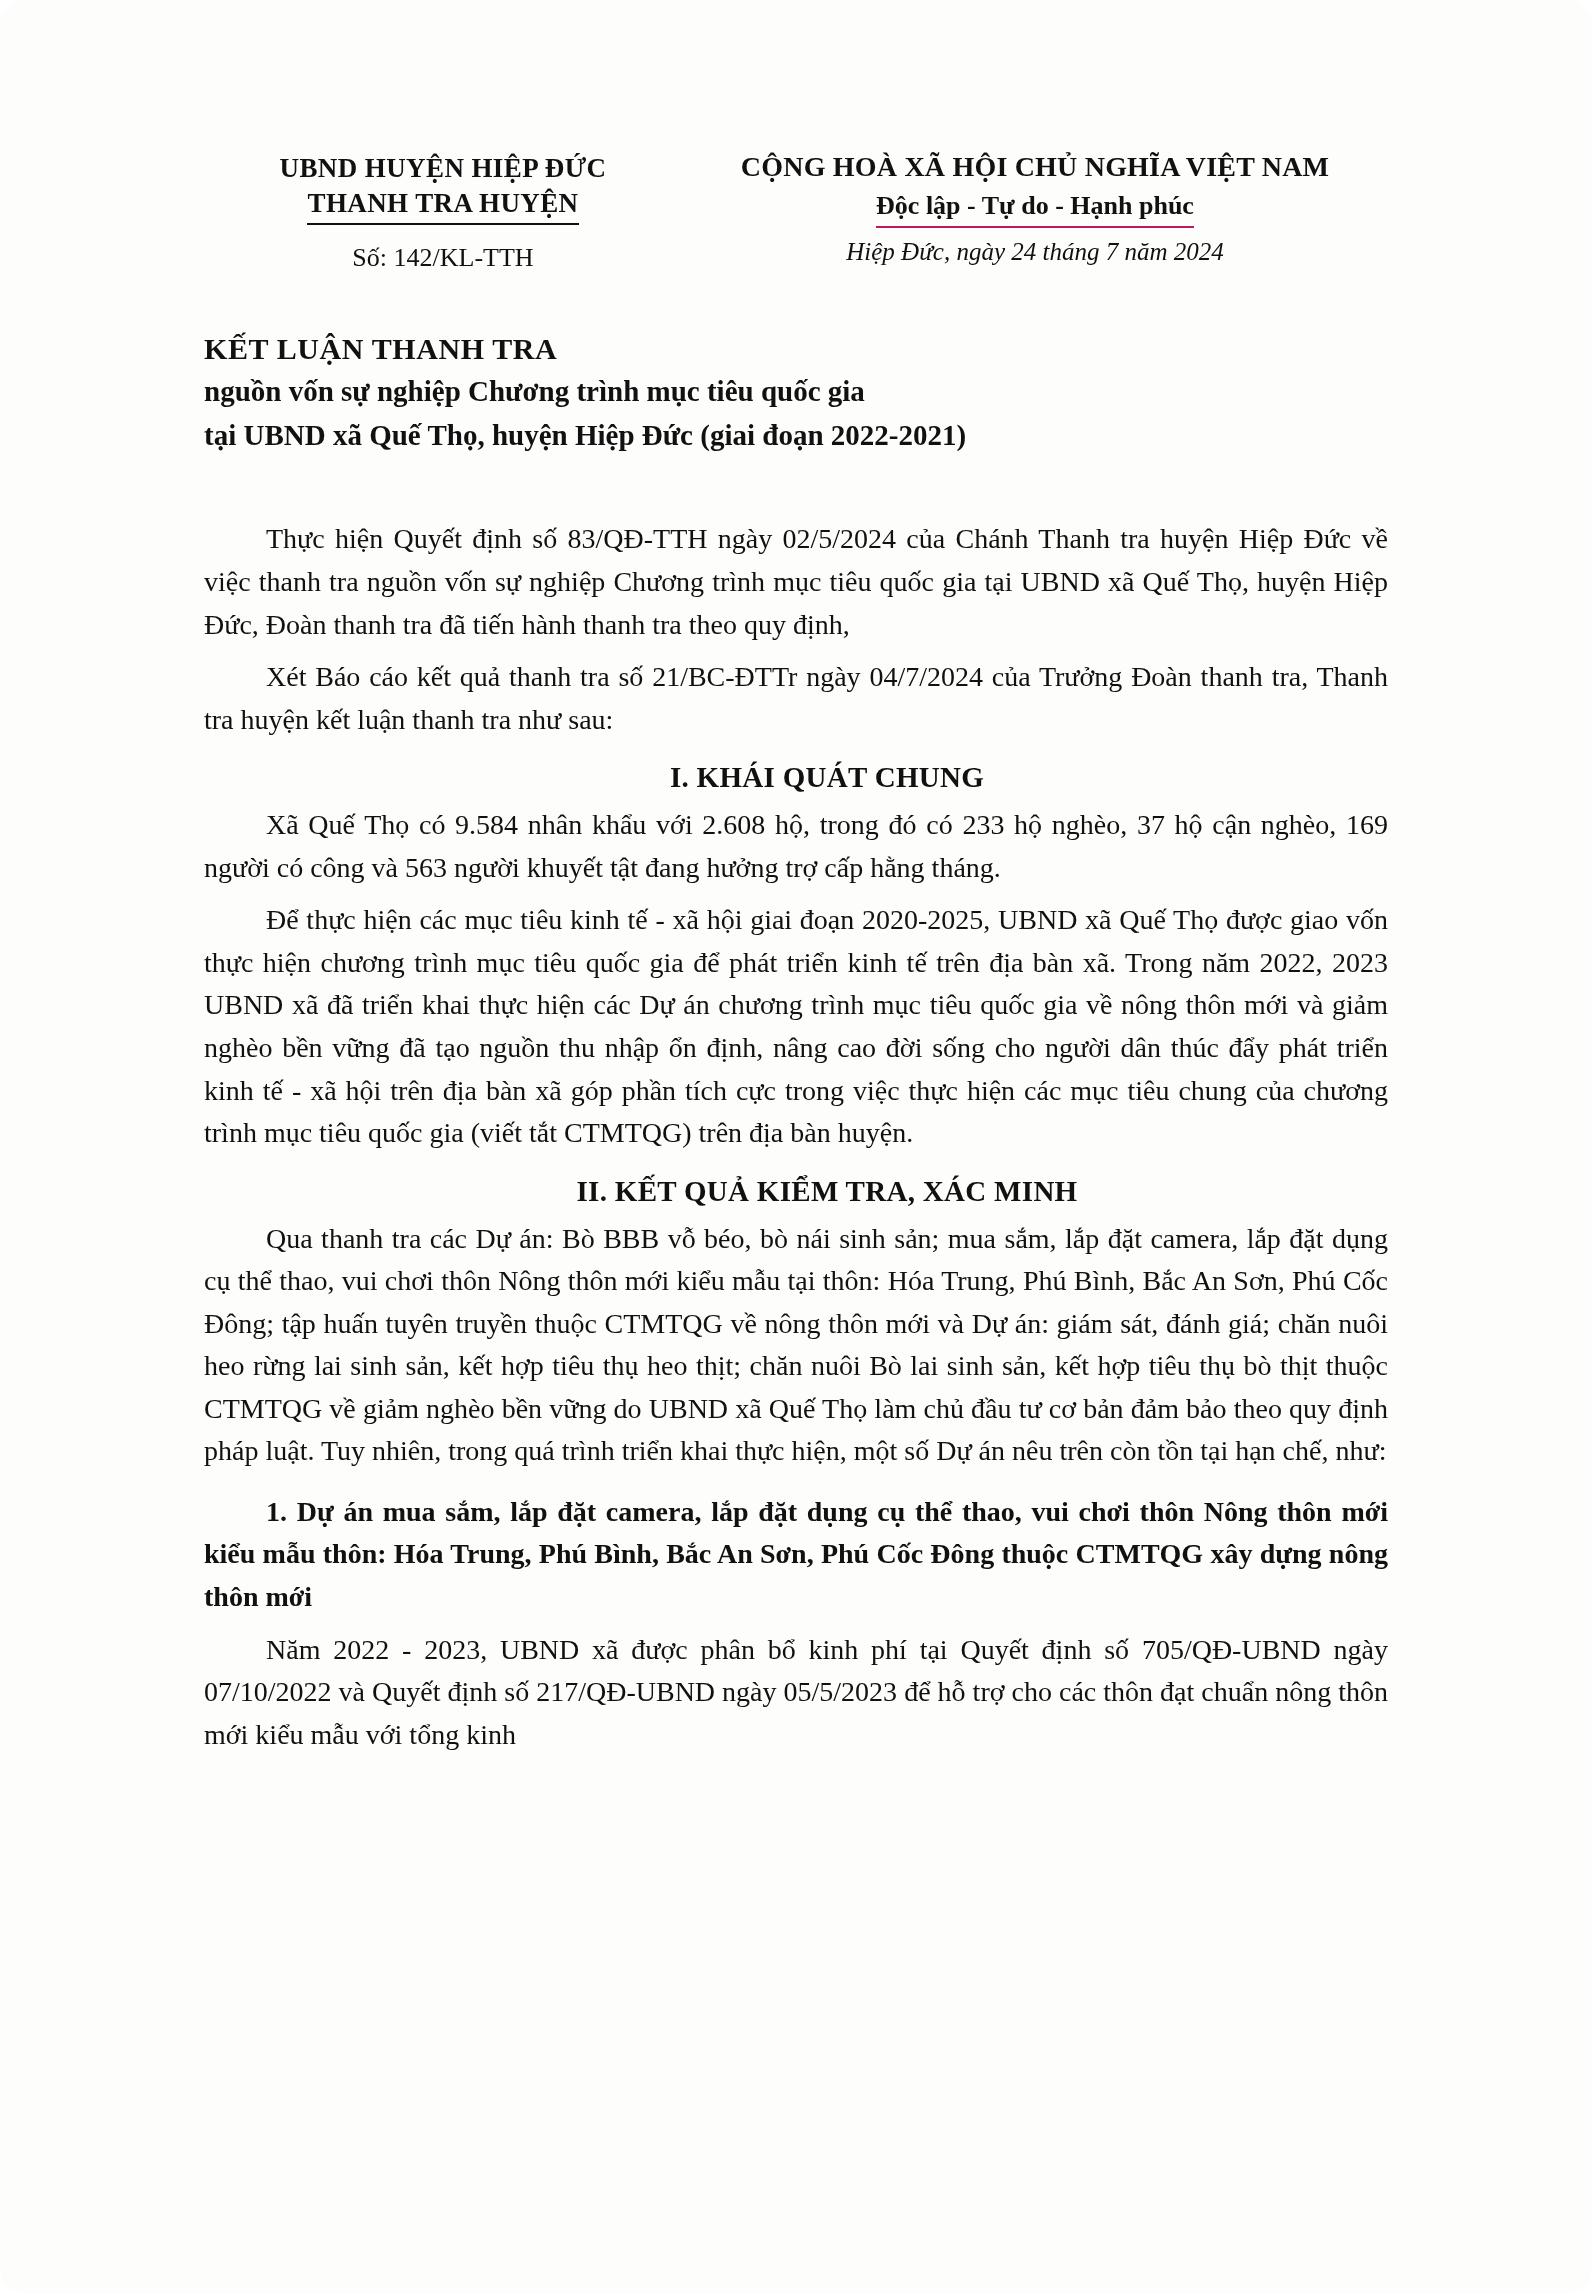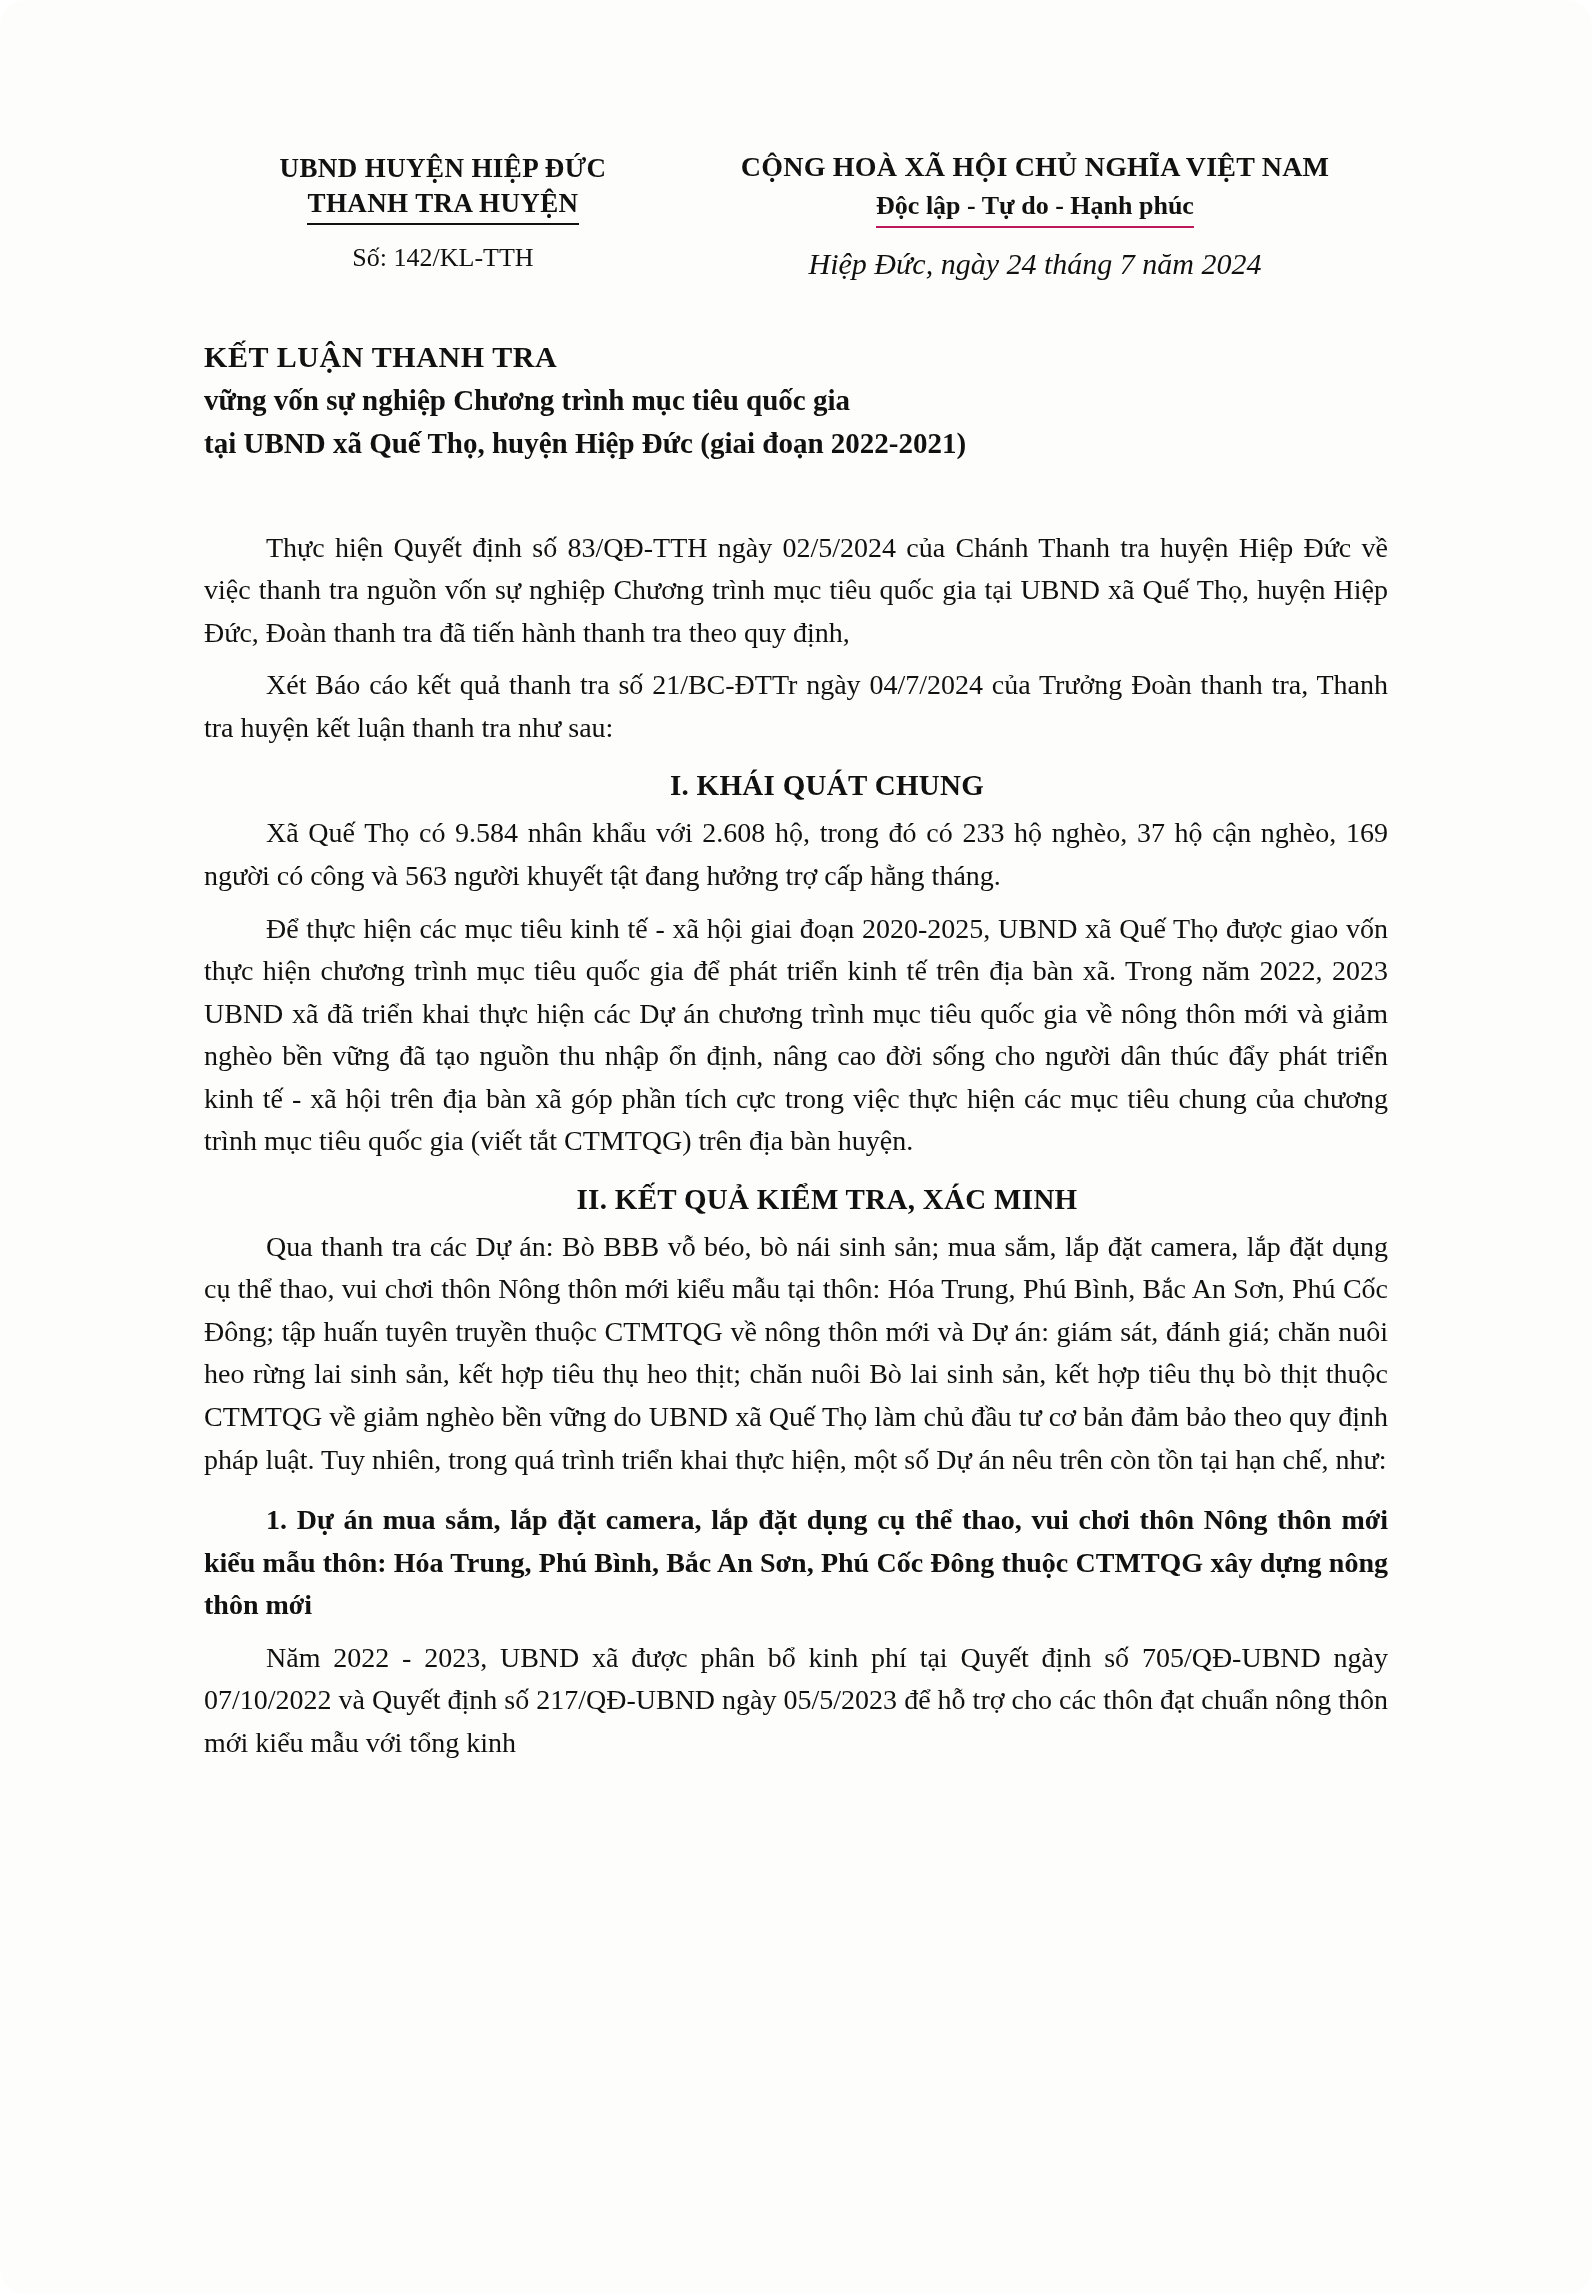--- a/index.html
+++ b/index.html
@@ -70,23 +70,23 @@
   .motto-line {
     font-size: 26px;
     font-weight: 700;
     line-height: 1.3;
     display: inline-block;
     border-bottom: 2px solid #be185d;
     padding-bottom: 3px;
     margin-top: 4px;
   }
   .place-date {
-    font-size: 30px;
+    font-size: 25px;
     font-style: italic;
-    margin-top: 16px;
+    margin-top: 8px;
     line-height: 1.3;
   }
   
   .doc-title-block {
     text-align: left;
     margin-bottom: 61px;
   }
   .title-main {
     font-size: 30px;
     font-weight: 700;
@@ -142,21 +142,21 @@
     </div>
     <div class="header-right">
       <div class="nation-line">CỘNG HOÀ XÃ HỘI CHỦ NGHĨA VIỆT NAM</div>
       <div class="motto-line">Độc lập - Tự do - Hạnh phúc</div>
       <div class="place-date">Hiệp Đức, ngày 24 tháng 7 năm 2024</div>
     </div>
   </div>
 
   <div class="doc-title-block">
     <div class="title-main">KẾT LUẬN THANH TRA</div>
-    <div class="title-sub">vững vốn sự nghiệp Chương trình mục tiêu quốc gia</div>
+    <div class="title-sub">nguồn vốn sự nghiệp Chương trình mục tiêu quốc gia</div>
     <div class="title-sub2">tại UBND xã Quế Thọ, huyện Hiệp Đức (giai đoạn 2022-2021)</div>
   </div>
 
   <div class="doc-body">
     <p class="para">Thực hiện Quyết định số 83/QĐ-TTH ngày 02/5/2024 của Chánh Thanh tra huyện Hiệp Đức về việc thanh tra nguồn vốn sự nghiệp Chương trình mục tiêu quốc gia tại UBND xã Quế Thọ, huyện Hiệp Đức, Đoàn thanh tra đã tiến hành thanh tra theo quy định,</p>
     <p class="para">Xét Báo cáo kết quả thanh tra số 21/BC-ĐTTr ngày 04/7/2024 của Trưởng Đoàn thanh tra, Thanh tra huyện kết luận thanh tra như sau:</p>
 
     <h2 class="section">I. KHÁI QUÁT CHUNG</h2>
     <p class="para">Xã Quế Thọ có 9.584 nhân khẩu với 2.608 hộ, trong đó có 233 hộ nghèo, 37 hộ cận nghèo, 169 người có công và 563 người khuyết tật đang hưởng trợ cấp hằng tháng.</p>
     <p class="para">Để thực hiện các mục tiêu kinh tế - xã hội giai đoạn 2020-2025, UBND xã Quế Thọ được giao vốn thực hiện chương trình mục tiêu quốc gia để phát triển kinh tế trên địa bàn xã. Trong năm 2022, 2023 UBND xã đã triển khai thực hiện các Dự án chương trình mục tiêu quốc gia về nông thôn mới và giảm nghèo bền vững đã tạo nguồn thu nhập ổn định, nâng cao đời sống cho người dân thúc đẩy phát triển kinh tế - xã hội trên địa bàn xã góp phần tích cực trong việc thực hiện các mục tiêu chung của chương trình mục tiêu quốc gia (viết tắt CTMTQG) trên địa bàn huyện.</p>

